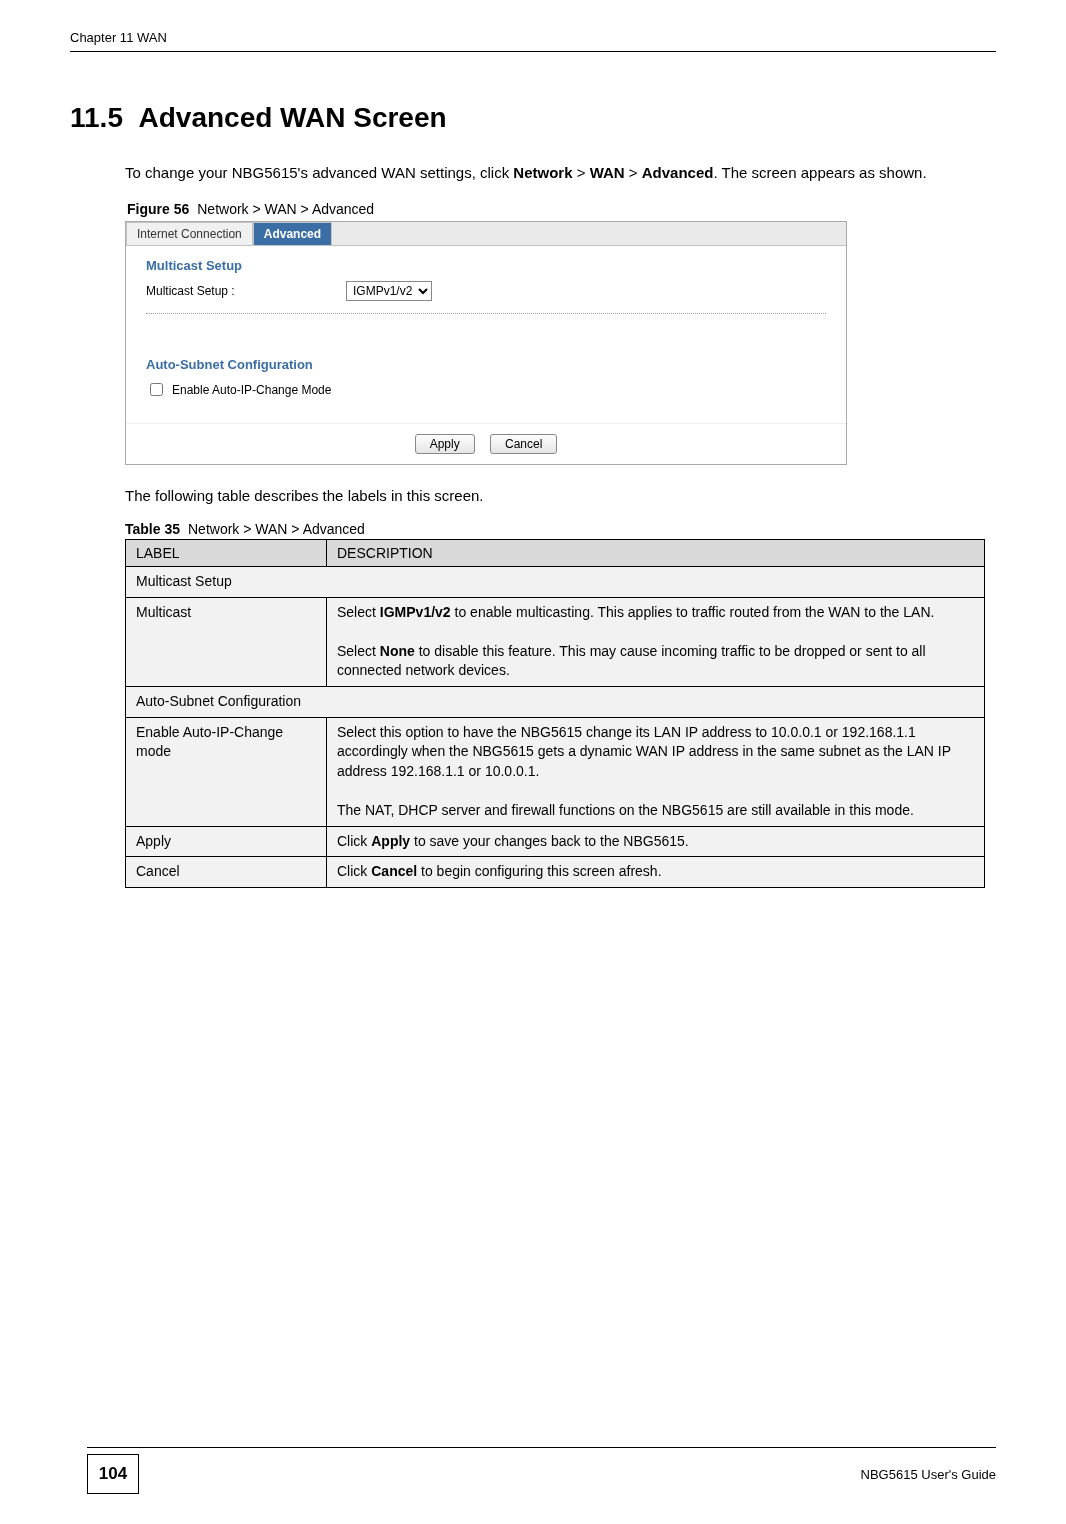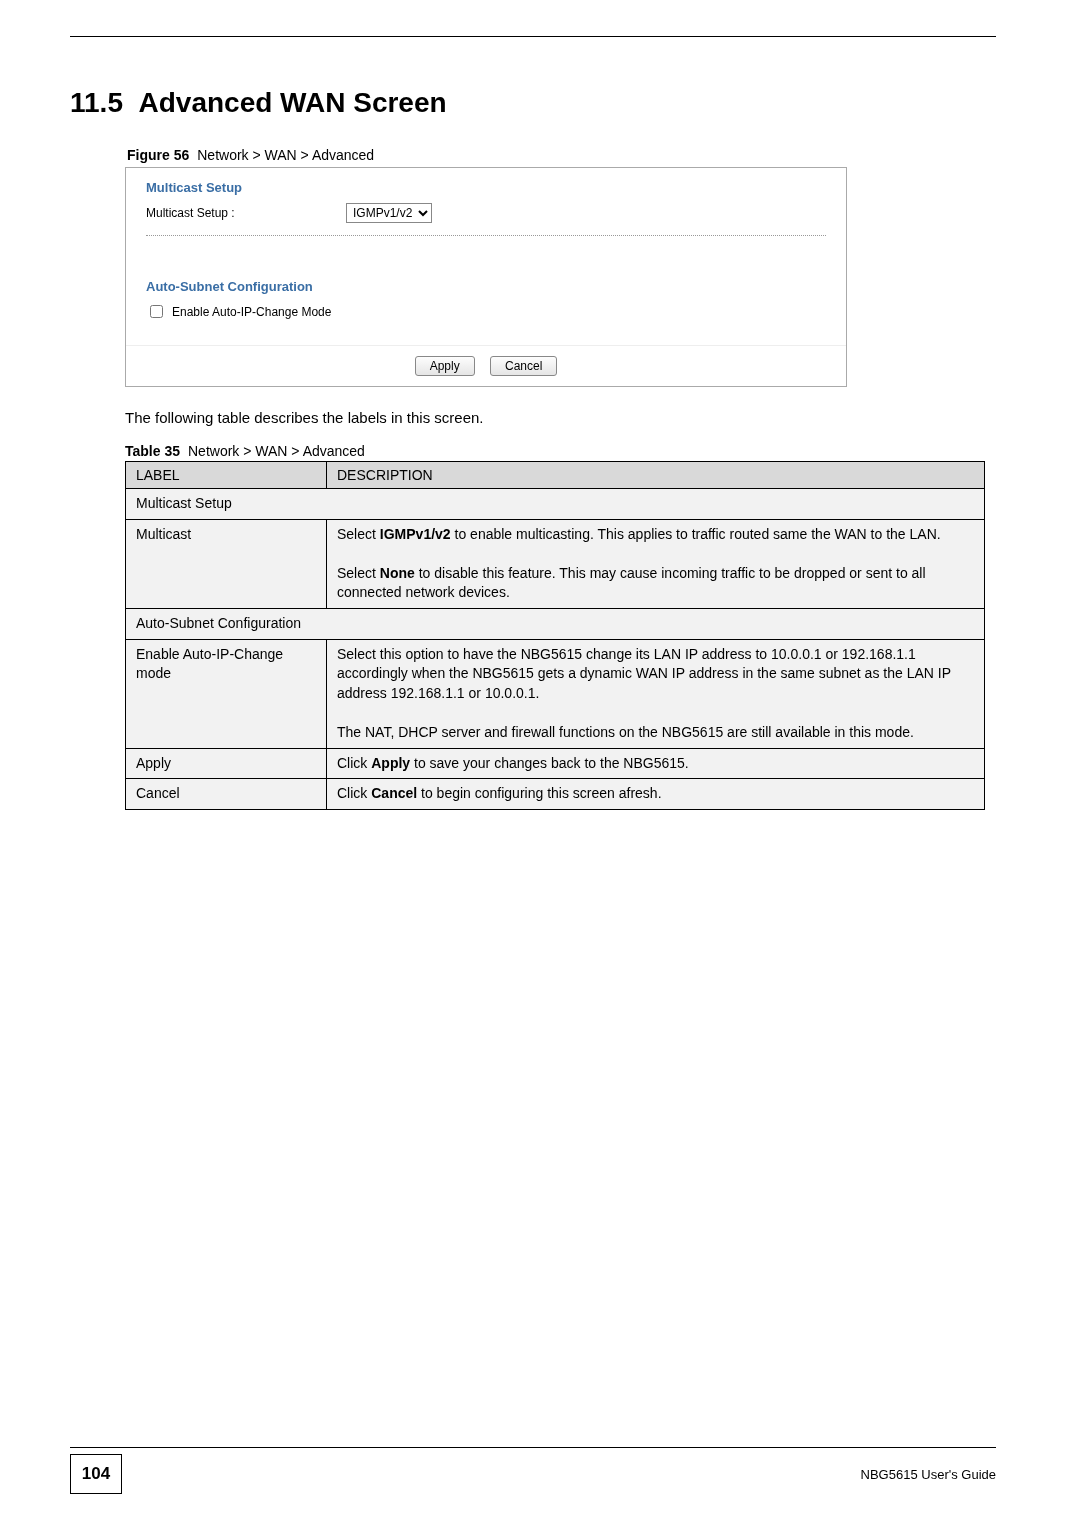--- a/index.html
+++ b/index.html
@@ -162,21 +162,21 @@
   }
   table.desc-table tr.section td {
     font-weight: normal;
   }
   .col-label {
     width: 180px;
   }
   .footer {
     position: absolute;
     bottom: 30px;
-    left: 70px;
+    left: 87px;
     right: 70px;
   }
   .footer-line {
     border-top: 1px solid #000;
     margin-bottom: 6px;
   }
   .footer-row {
     display: flex;
     justify-content: space-between;
     align-items: center;
@@ -195,32 +195,40 @@
   .guide-name {
     font-size: 13px;
     padding-left: 16px;
   }
 </style>
 </head>
 <body>
 
 <div class="page">
 
+  <div class="header-chapter">Chapter 11 WAN</div>
   <hr class="hr-top">
 
   <div class="section-heading">
     <span>11.5</span>&nbsp;&nbsp;<span>Advanced WAN Screen</span>
   </div>
 
+  <p class="body-text">
+    <span>To change your NBG5615's advanced WAN settings, click </span><b>Network</b><span> &gt; </span><b>WAN</b><span> &gt; </span><b>Advanced</b><span>. The screen appears as shown.</span>
+  </p>
 
   <div class="figure-caption">
     <span class="fig-label">Figure 56</span><span class="fig-text">Network &gt; WAN &gt; Advanced</span>
   </div>
 
   <div class="screenshot">
+    <div class="ss-tabs">
+      <div class="ss-tab">Internet Connection</div>
+      <div class="ss-tab active">Advanced</div>
+    </div>
     <div class="ss-body">
       <div class="ss-section-title">Multicast Setup</div>
       <div class="ss-row">
         <div class="ss-label">Multicast Setup :</div>
         <select class="ss-select">
           <option>IGMPv1/v2</option>
         </select>
       </div>
       <div class="ss-dotted"></div>
       <div style="height:24px"></div>
@@ -248,21 +256,21 @@
         <tr>
       <th class="col-label">LABEL</th>
       <th>DESCRIPTION</th>
     </tr>
     <tr class="section">
       <td colspan="2">Multicast Setup</td>
     </tr>
     <tr>
       <td>Multicast</td>
       <td>
-        <span>Select </span><b>IGMPv1/v2</b><span> to enable multicasting. This applies to traffic routed same the WAN to the LAN.</span><br><br>
+        <span>Select </span><b>IGMPv1/v2</b><span> to enable multicasting. This applies to traffic routed from the WAN to the LAN.</span><br><br>
         <span>Select </span><b>None</b><span> to disable this feature. This may cause incoming traffic to be dropped or sent to all connected network devices.</span>
       </td>
     </tr>
     <tr class="section">
       <td colspan="2">Auto-Subnet Configuration</td>
     </tr>
     <tr>
       <td>Enable Auto-IP-Change mode</td>
       <td>
         <span>Select this option to have the NBG5615 change its LAN IP address to 10.0.0.1 or 192.168.1.1 accordingly when the NBG5615 gets a dynamic WAN IP address in the same subnet as the LAN IP address 192.168.1.1 or 10.0.0.1.</span><br><br>

